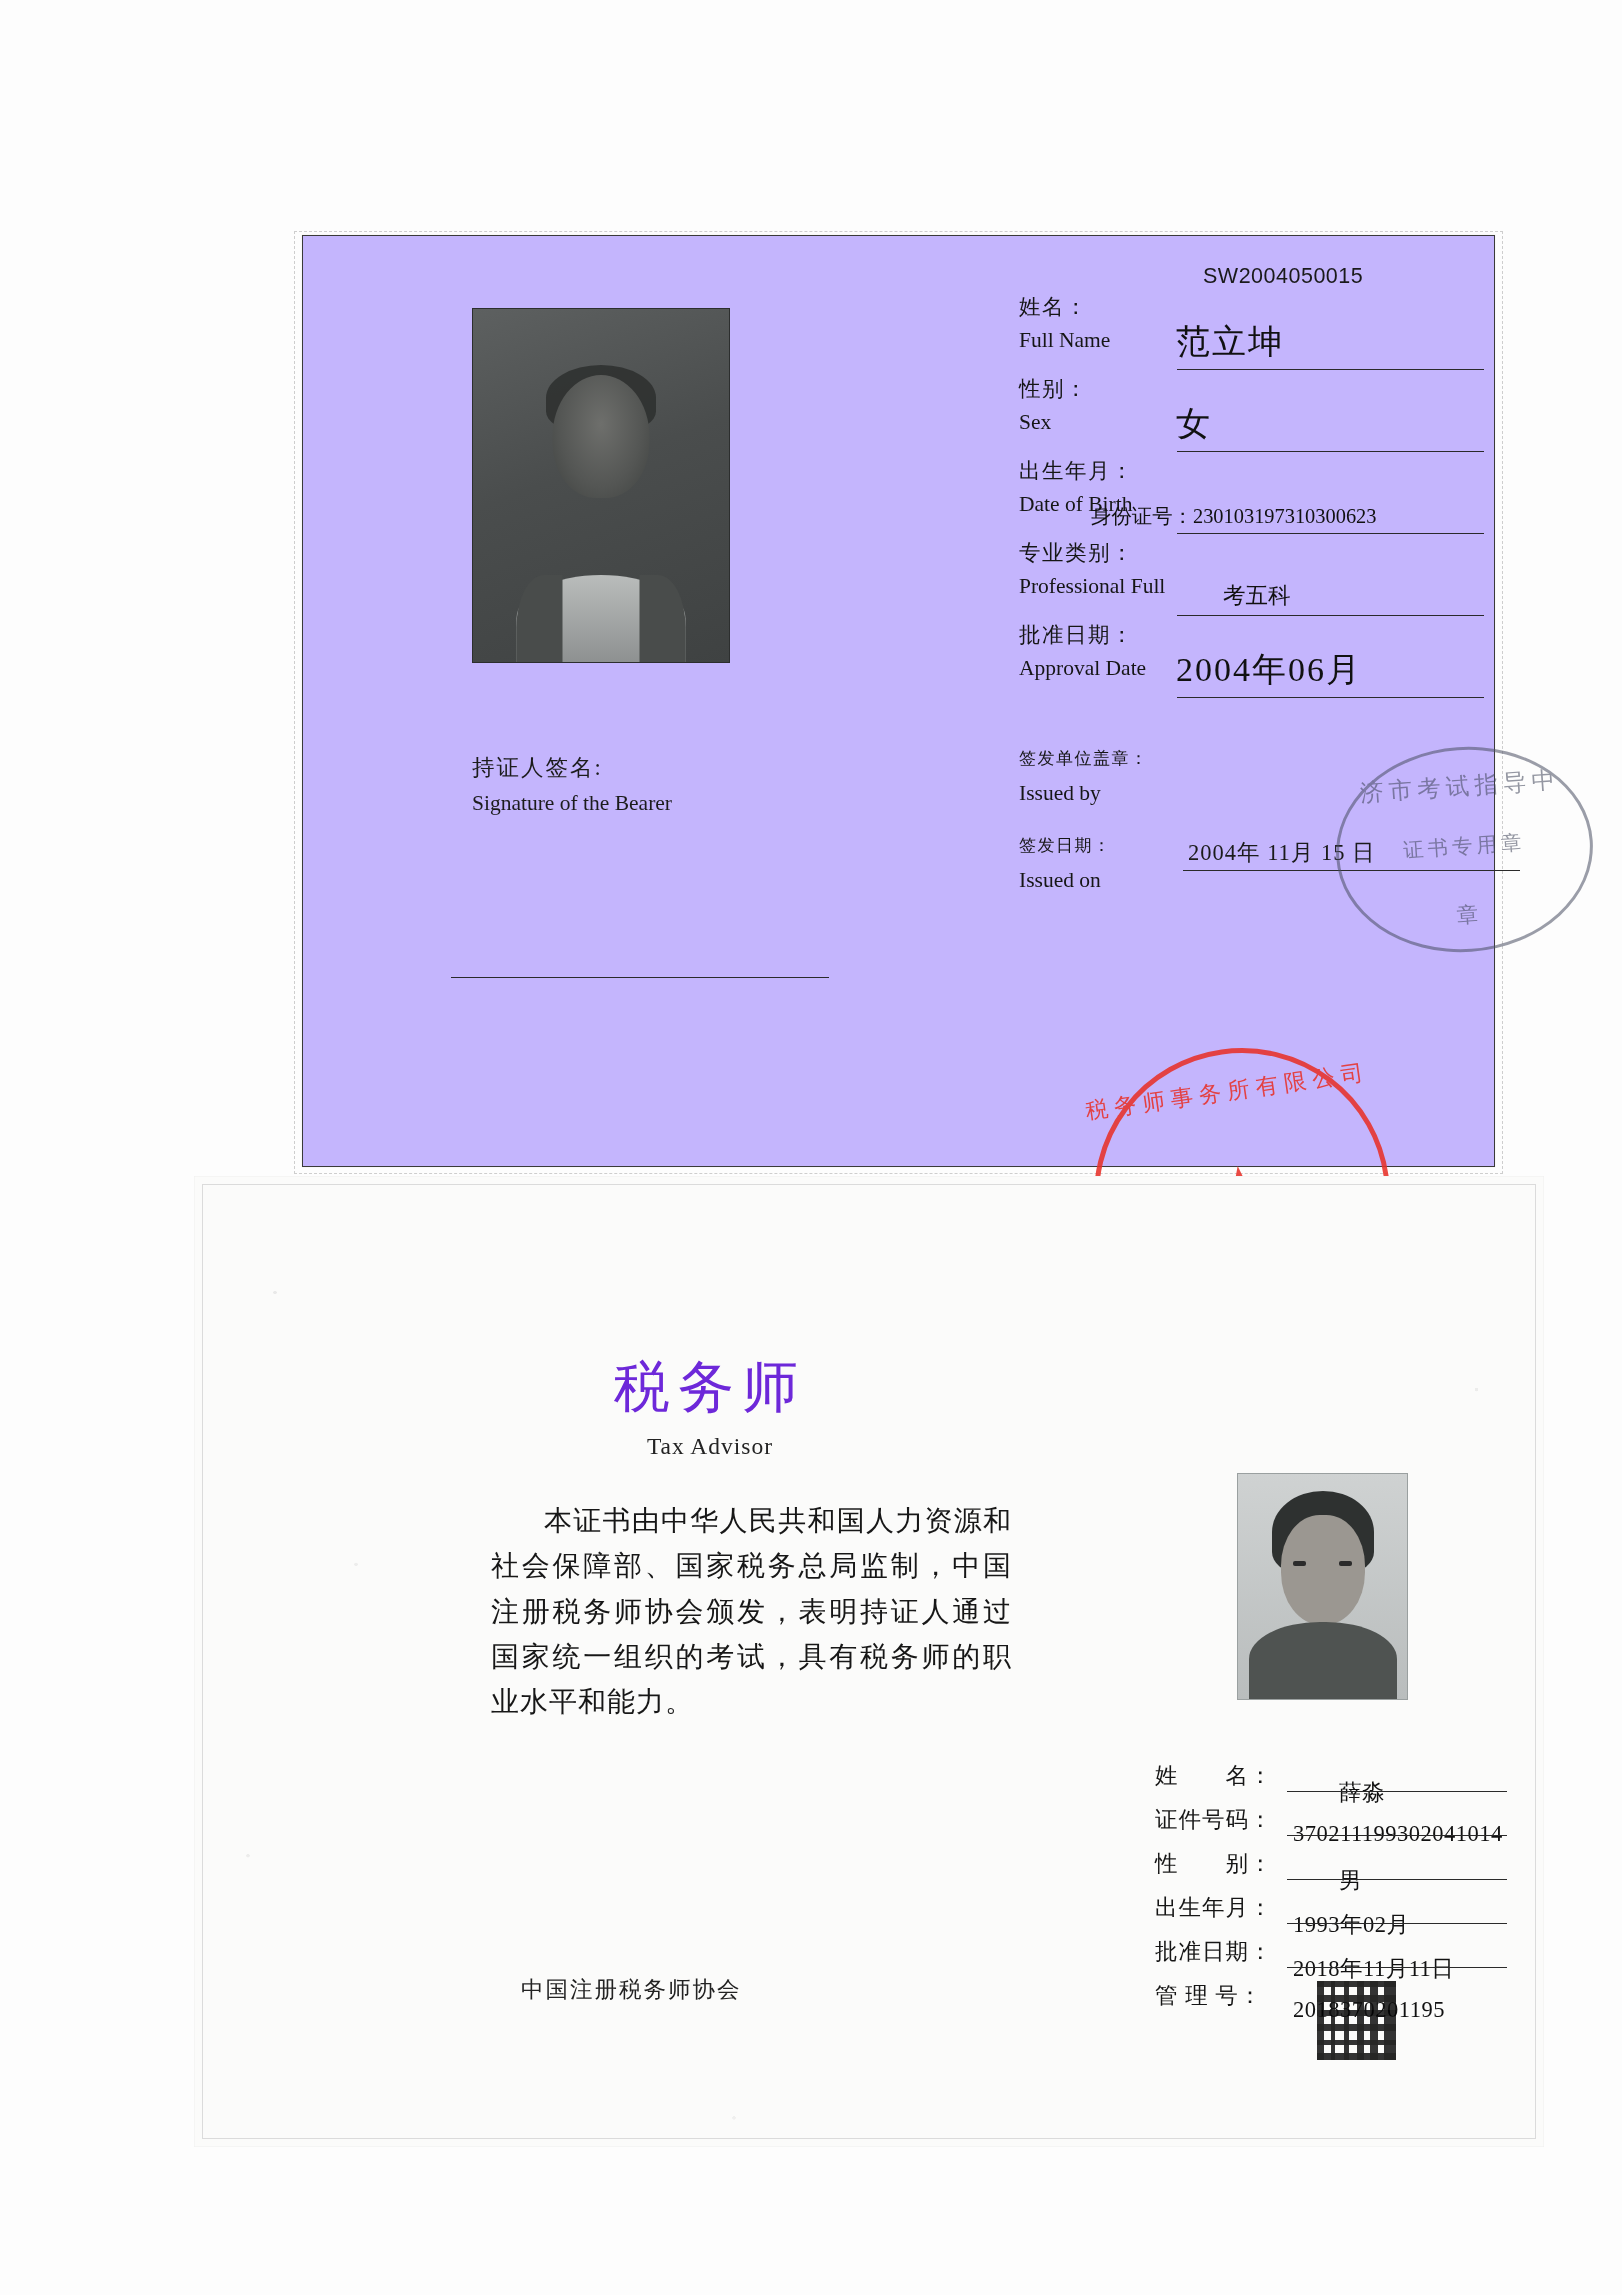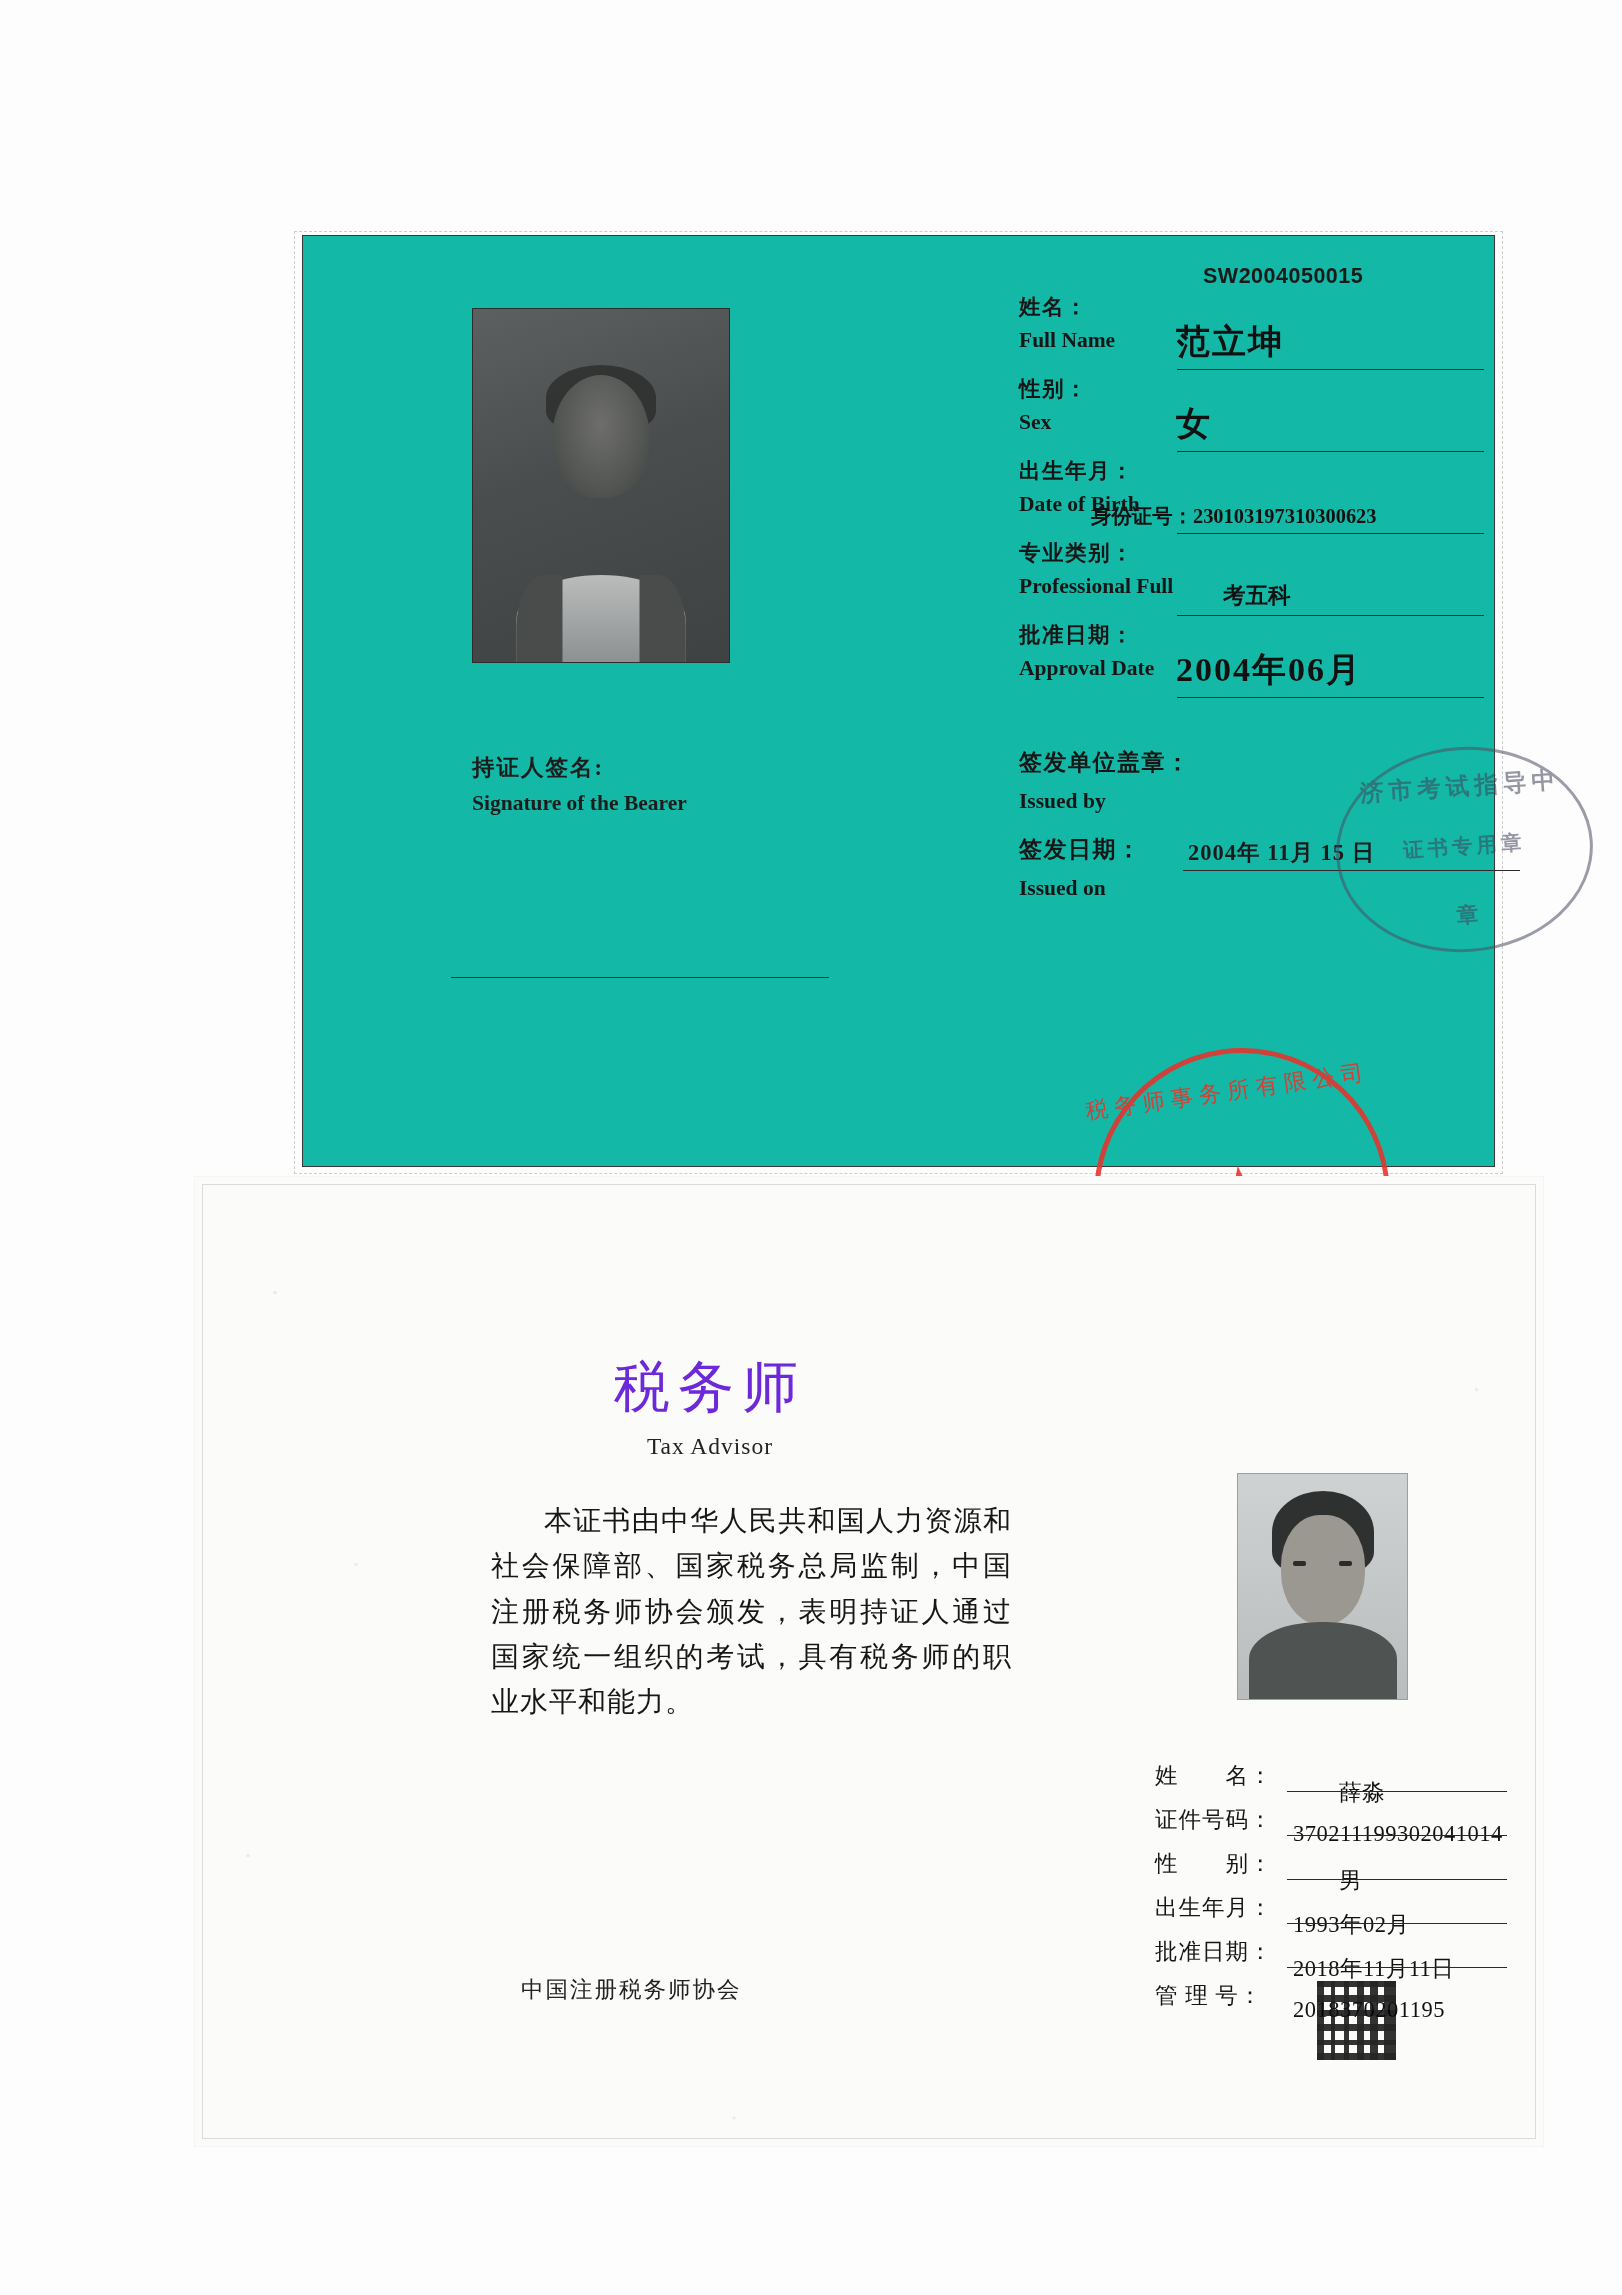--- a/index.html
+++ b/index.html
@@ -21,23 +21,22 @@
   }
 
   
   .cert-top {
     position: absolute;
     left: 302px;
     top: 235px;
     width: 1191px;
     height: 930px;
     border: 1.5px solid #3a3a3a;
-    background: #14b8a6;
+    background: #c4b5fd;
     box-shadow: 0 0 0 0.5px rgba(0,0,0,0.04);
-    font-weight: bold;
   }
   .cert-top::before {
     content: "";
     position: absolute;
     left: -9.2px; top: -5.1px;
     width: 1207px; height: 941px;
     border: 0.5px dashed rgba(120,120,120,0.35);
     pointer-events: none;
   }
   .photo-frame {
@@ -182,21 +181,21 @@
     position: absolute;
     left: 716px;
     top: 511px;
     width: 511px;
   }
   .issue-row {
     position: relative;
     height: 87px;
   }
   .issue-row .lbl-cn {
-    font-size: 23px;
+    font-size: 17px;
     letter-spacing: 1.5px;
     color: #161616;
   }
   .issue-row .lbl-en {
     margin-top: 11.2px;
     font-size: 21.5px;
     color: #161616;
   }
   .issue-date {
     position: absolute;

